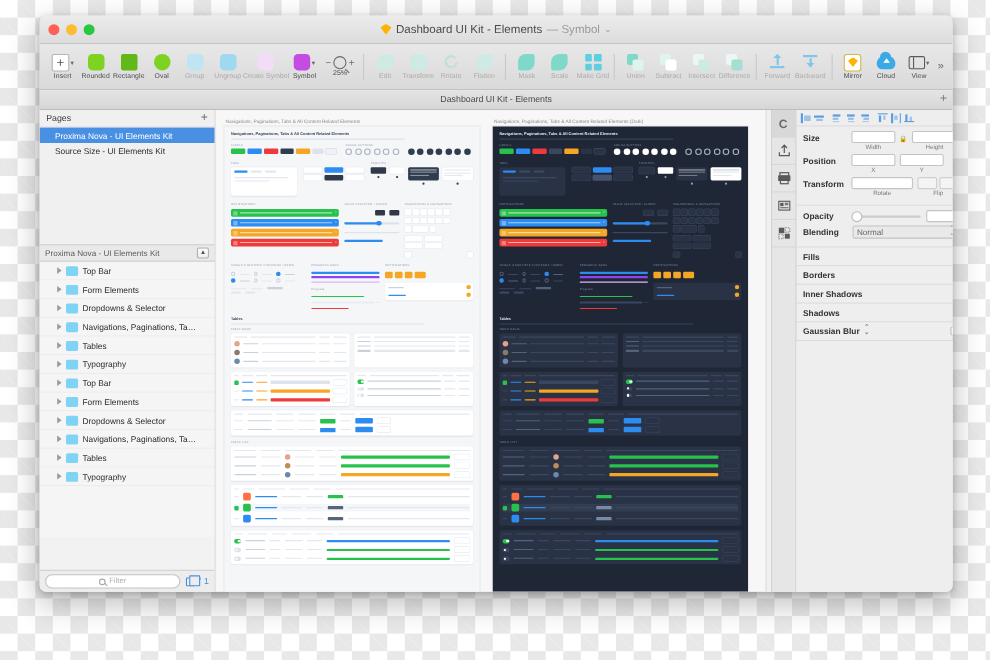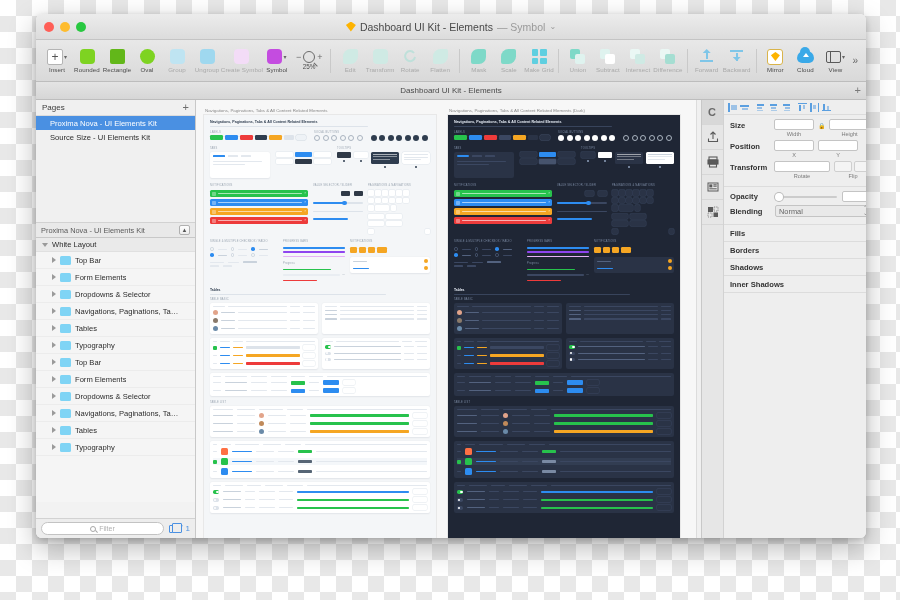--- a/index.html
+++ b/index.html
@@ -620,24 +620,20 @@
       </div>
       <div class="pages-spacer"></div>
 
       <div class="page-footer">
         <span>Proxima Nova - UI Elements Kit</span>
         <span class="mini-btn">▲</span>
       </div>
 
       <div class="layers">
 
-        <div class="grp-row">
-          <span class="tri-d"></span>
-          <span>White Layout</span>
-        </div>
         <div class="layer-row">
           <span class="tri-r"></span>
           <span class="folder"></span>
           <span class="layer-lbl">Top Bar</span>
         </div>
         <div class="layer-row">
           <span class="tri-r"></span>
           <span class="folder"></span>
           <span class="layer-lbl">Form Elements</span>
         </div>
@@ -1893,26 +1889,33 @@
 
         <div class="prop-row">
           <span>Fills</span>
 
         </div>
         <div class="prop-row">
           <span>Borders</span>
 
         </div>
         <div class="prop-row">
+          <span>Inner Shadows</span>
+
+        </div>
+        <div class="prop-row">
           <span>Shadows</span>
 
         </div>
         <div class="prop-row">
-          <span>Inner Shadows</span>
-
+          <span class="rt">
+            <span>Gaussian Blur</span>
+            <span class="stepper">⌃<br>⌄</span>
+          </span>
+          <span class="chk"></span>
         </div>
 
         <div class="insp-fill"></div>
       </div>
     </div>
 
   </div>
 </div>
 
 </body></html>

